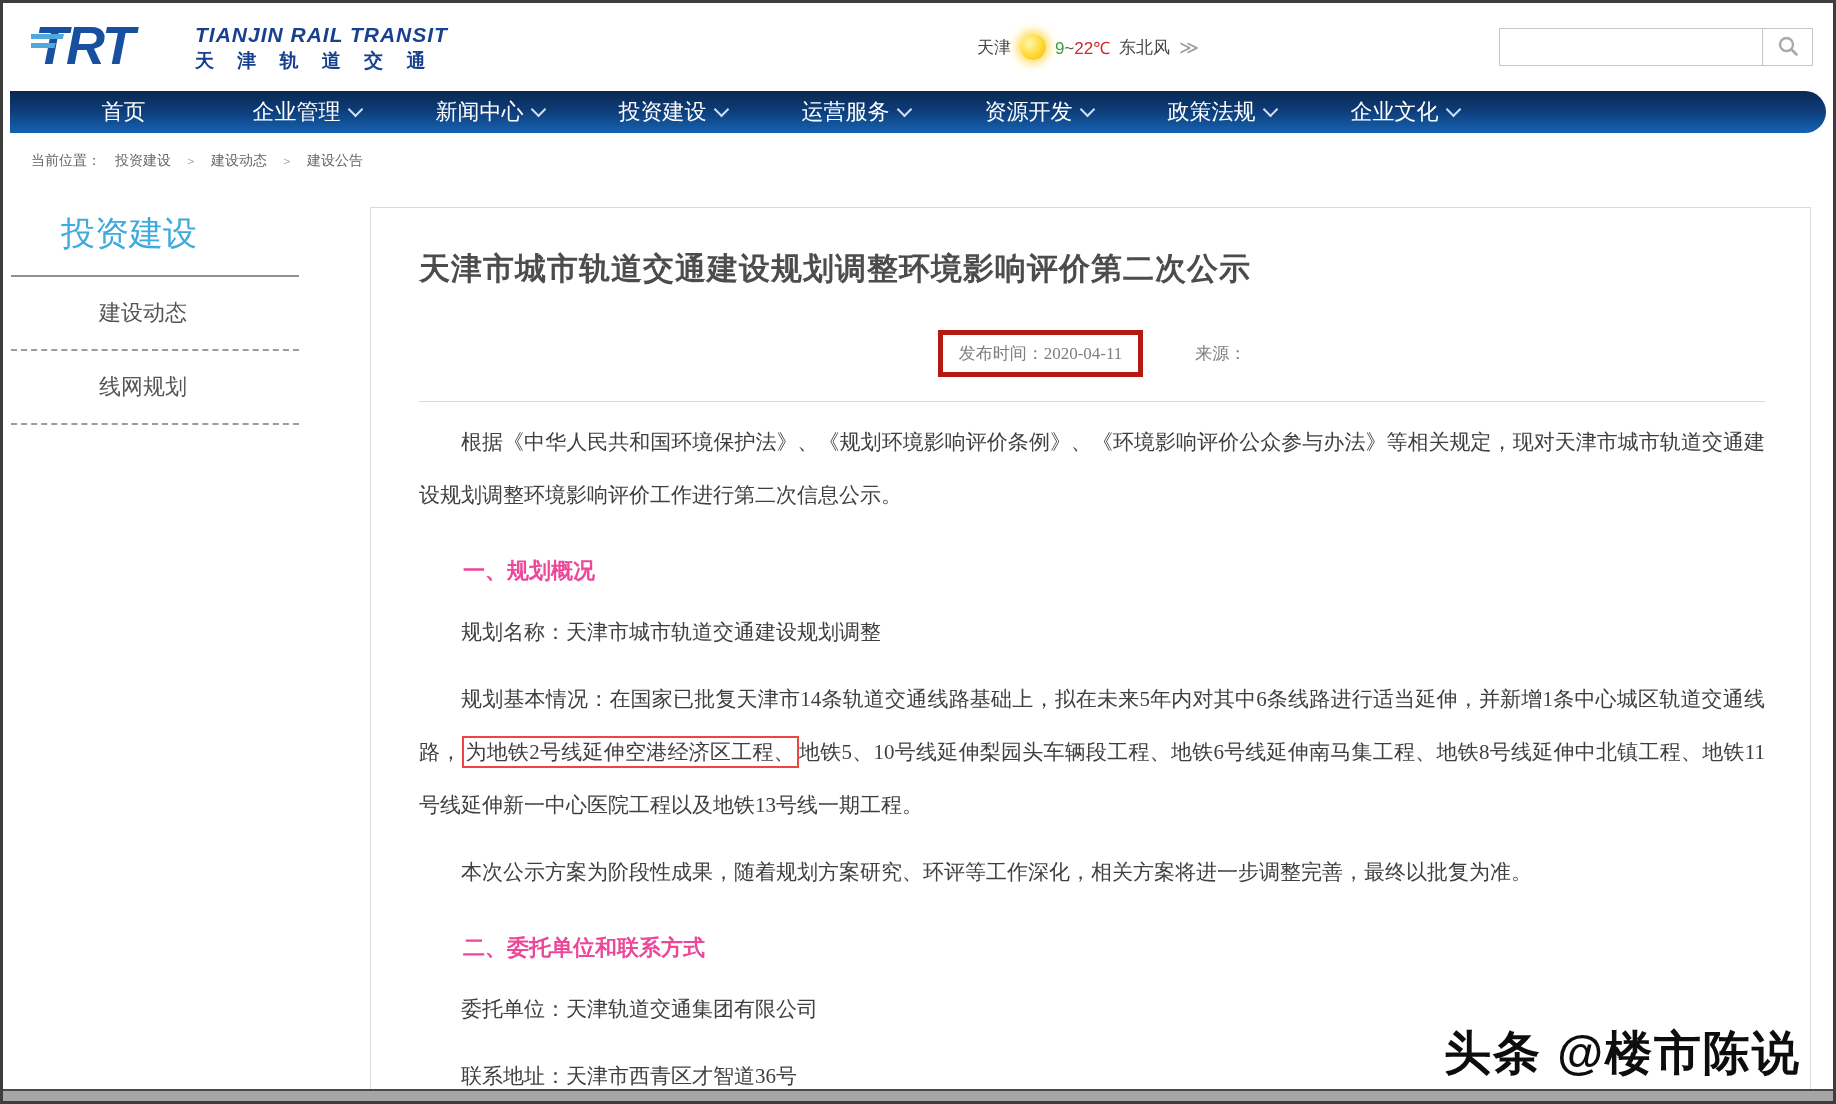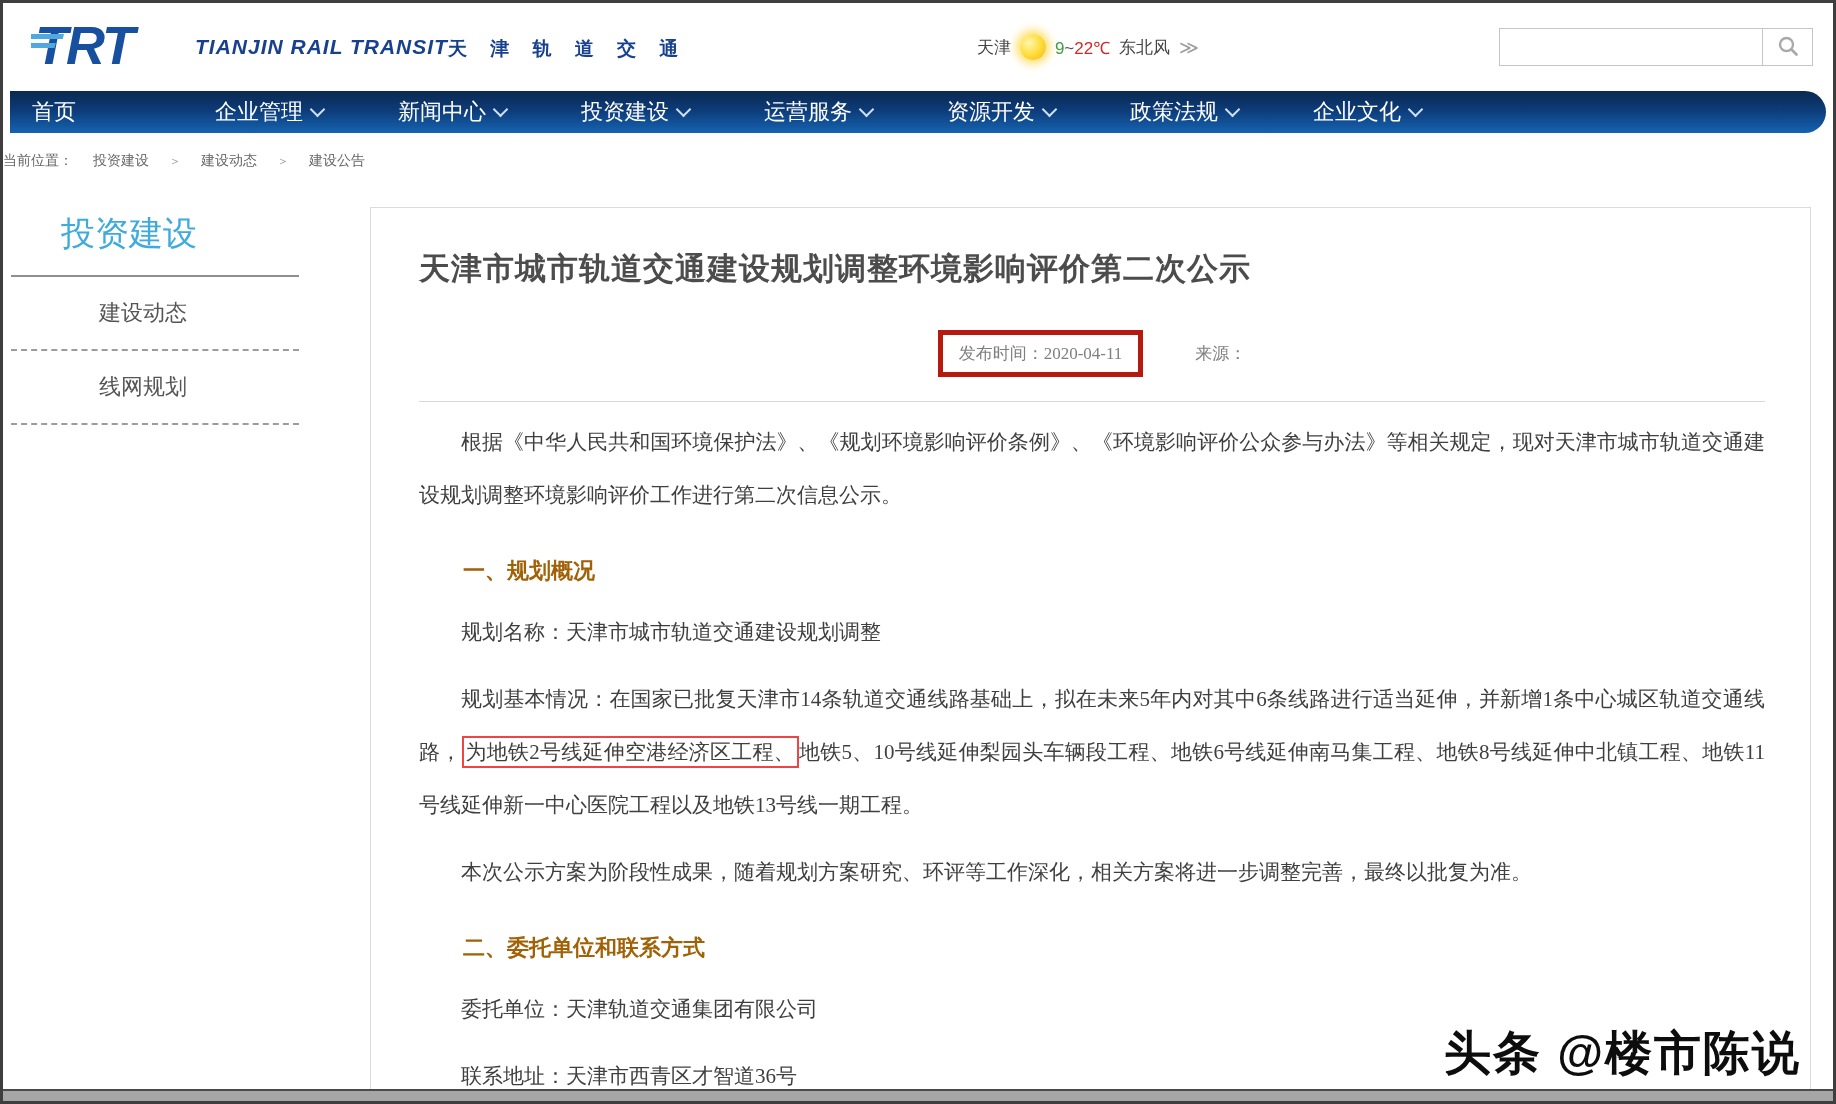--- a/index.html
+++ b/index.html
@@ -5,64 +5,64 @@
   html,body{margin:0;padding:0;background:#ddd;}
   .page{
     position:relative;width:1836px;height:1104px;box-sizing:border-box;
     border:3px solid #3e3e3e;background:#fff;overflow:hidden;
     font-family:"Liberation Sans",sans-serif;
   }
   
   .header{display:flex;align-items:center;height:88px;padding:0 20px 0 28px;box-sizing:border-box;}
   .logo-block{display:flex;align-items:center;gap:14px;cursor:pointer;}
   .logo-mark{flex:none;}
-  .logo-names{display:flex;flex-direction:row;line-height:1.15;}
+  .logo-names{display:flex;flex-direction:column;line-height:1.15;}
   .logo-en{font-size:21px;font-weight:bold;font-style:italic;color:#17418e;letter-spacing:1px;}
   .logo-zh{font-size:19px;font-weight:bold;color:#17418e;letter-spacing:9px;margin-top:3px;}
   .weather{display:flex;align-items:center;gap:9px;margin-left:auto;margin-right:300px;font-size:17px;color:#444;}
   .sun{width:26px;height:26px;border-radius:50%;display:inline-block;
        background:radial-gradient(circle at 35% 35%,#fff7ae,#ffd932 55%,#f2b31b);
        box-shadow:0 0 9px 4px rgba(255,216,74,.8);}
   .t-low{color:#3c9e3c;}
   .t-sep{color:#555;}
   .t-high{color:#cc2b2b;}
   .wind{color:#444;}
   .more-icon{color:#9a9a9a;font-size:19px;cursor:pointer;}
   .searchbar{display:flex;align-items:stretch;width:314px;height:38px;border:1px solid #c6c6c6;box-sizing:border-box;background:#fff;}
   .search-input{flex:1;border:none;outline:none;font-size:15px;padding:0 10px;min-width:0;}
   .search-btn{width:50px;border:none;border-left:1px solid #c6c6c6;background:#fff;display:flex;align-items:center;justify-content:center;cursor:pointer;}
   
   .nav{
     height:42px;margin:0 7px;display:flex;align-items:center;padding-left:22px;box-sizing:border-box;
     background:linear-gradient(180deg,#0a2950 0%,#0d3b78 45%,#1563b0 100%);
     border-radius:0 22px 22px 0;
   }
-  .nav-item{width:183px;color:#fff;font-size:22px;cursor:pointer;white-space:nowrap;}
+  .nav-item{width:183px;text-align:center;color:#fff;font-size:22px;cursor:pointer;white-space:nowrap;}
   .caret{display:inline-block;width:9px;height:9px;border-right:2px solid #cfe0f2;border-bottom:2px solid #cfe0f2;
          transform:rotate(45deg);margin-left:9px;vertical-align:4px;}
   
-  .breadcrumb{height:56px;display:flex;align-items:center;padding-left:0;font-size:14px;color:#666;gap:20px;}
+  .breadcrumb{height:56px;display:flex;align-items:center;padding-left:28px;font-size:14px;color:#666;gap:14px;}
   .crumb{cursor:pointer;}
   .crumb-sep{color:#999;font-size:12px;}
   
   .main{display:flex;align-items:flex-start;padding:18px 22px 0 8px;}
   .sidebar{width:288px;flex:none;}
   .sb-title{font-size:34px;color:#3fabdd;padding:4px 0 18px 50px;cursor:default;}
   .sb-rule{border-bottom:2px solid #8f8f8f;}
   .sb-item{font-size:22px;color:#555;padding:21px 0 21px 88px;border-bottom:2px dashed #9c9c9c;cursor:pointer;}
   .content{flex:1;margin-left:71px;border:1px solid #dbdbdb;box-sizing:border-box;
            padding:26px 45px 120px 48px;min-height:1400px;background:#fff;}
   .art-title{font-size:31px;font-weight:bold;color:#4c4c4c;text-align:left;margin-top:14px;letter-spacing:1px;}
   .meta{margin-top:40px;display:flex;justify-content:center;align-items:center;gap:52px;
         font-family:"Liberation Serif",serif;font-size:17px;color:#7f7f7f;}
   .red-box{border:5px solid #b6190f;padding:7px 16px;}
   .meta-sep-line{margin-top:24px;border-bottom:1px solid #d8d8d8;}
   .body-text{font-family:"Liberation Serif",serif;font-size:21px;color:#3f3f3f;}
   .body-text p{line-height:53px;text-indent:2em;text-align:justify;margin:14px 0 0;}
-  .body-text h3{font-size:22px;font-weight:bold;color:#a16207;margin:28px 0 0;text-indent:2em;line-height:42px;}
+  .body-text h3{font-size:22px;font-weight:bold;color:#ec4899;margin:28px 0 0;text-indent:2em;line-height:42px;}
   .hl{border:2px solid #ef4444;padding:2px 2px;}
   
   .watermark{position:absolute;right:32px;bottom:16px;font-size:47px;font-weight:900;color:#0d0d0d;
              letter-spacing:2px;font-family:"Liberation Sans",sans-serif;}
   .bottom-strip{position:absolute;left:0;right:0;bottom:0;height:10px;background:#a6a6a6;border-top:2px solid #4a4a4a;}
 </style>
 </head>
 <body>
 
 <div class="page">

